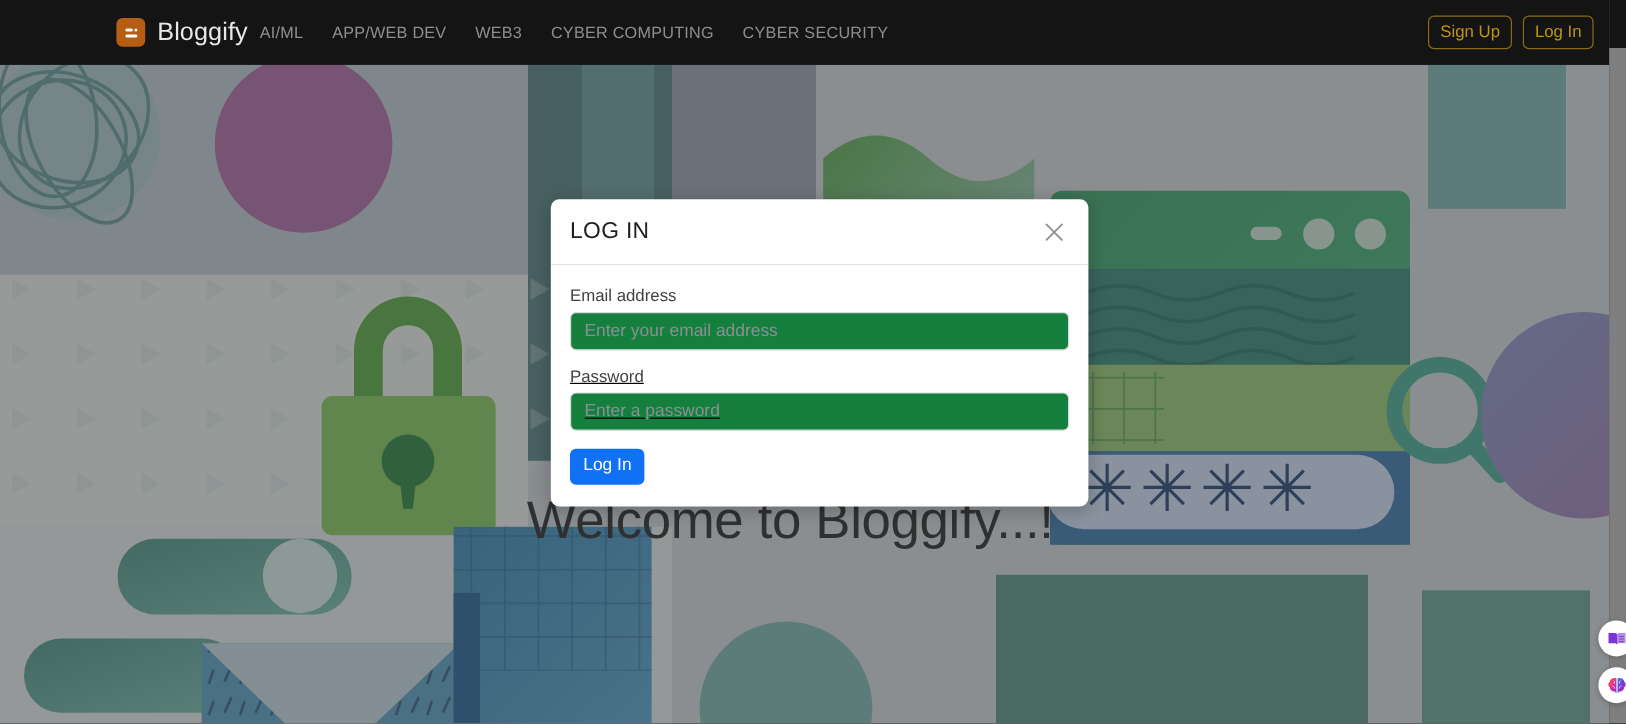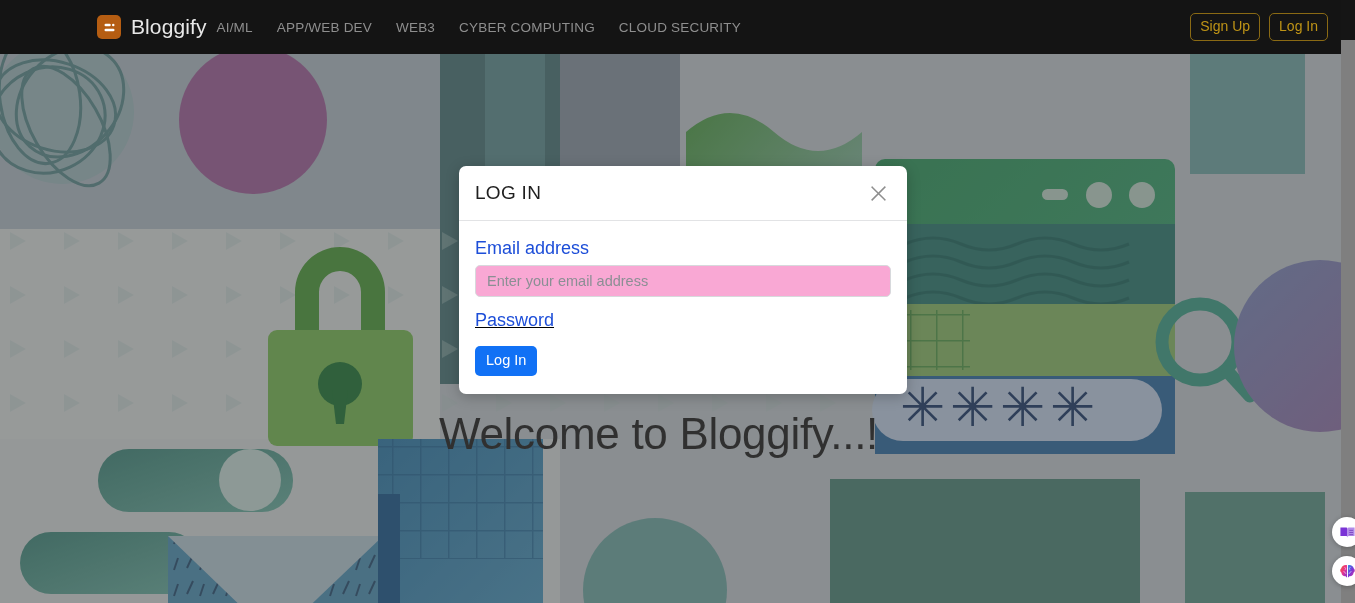--- a/index.html
+++ b/index.html
@@ -168,35 +168,35 @@
     padding: 4px;
     cursor: pointer;
     line-height: 0;
     opacity: 0.62;
   }
   .modal-body {
     padding: 17px 16px 18px;
   }
   .field-label {
     display: block;
-    font-size: 18px;
-    color: #1d4ed8;
+    font-size: 14px;
+    color: #404040;
     margin-bottom: 6px;
   }
   .field-input {
     display: block;
     width: 100%;
     height: 32px;
     border: 1px solid #d7d9dc;
     border-radius: 5px;
     padding: 0 11px;
     font-size: 14.5px;
     color: #212529;
     font-family: "Liberation Sans", sans-serif;
-    background: #f9a8d4;
+    background: #15803d;
     outline: none;
   }
   .field-input::placeholder { color: #8b8f94; }
   .field-group { margin-bottom: 13px; }
   .field-group:last-of-type { margin-bottom: 15px; text-decoration: underline; }
 
   .submit-btn {
     background: #1171f5;
     color: #ffffff;
     border: none;
@@ -386,21 +386,21 @@
         </svg>
       </span>
       <span class="brand-name">Bloggify</span>
     </div>
 
     <div class="nav-links">
       <a class="nav-link" href="#">AI/ML</a>
       <a class="nav-link" href="#">APP/WEB DEV</a>
       <a class="nav-link" href="#">WEB3</a>
       <a class="nav-link" href="#">CYBER COMPUTING</a>
-      <a class="nav-link" href="#">CLOUD SECURITY</a>
+      <a class="nav-link" href="#">CYBER SECURITY</a>
     </div>
 
     <div class="nav-actions">
       <button class="nav-btn">Sign Up</button>
       <button class="nav-btn">Log In</button>
     </div>
   </div>
 
   <div class="modal">
     <div class="modal-header">
@@ -413,20 +413,21 @@
     </div>
 
     <div class="modal-body">
       <div class="field-group">
         <label class="field-label">Email address</label>
         <input class="field-input" type="email" placeholder="Enter your email address" style="">
       </div>
 
       <div class="field-group">
         <label class="field-label">Password</label>
+        <input class="field-input" type="password" placeholder="Enter a password" style="">
       </div>
 
       <button class="submit-btn">Log In</button>
     </div>
   </div>
 
   <div class="fab-stack">
     <div class="fab">
       <svg width="17" height="17" viewBox="0 0 24 24" xmlns="http://www.w3.org/2000/svg">
         <path d="M2 5 h8 a2 2 0 0 1 2 2 v12 a2 2 0 0 0 -2 -2 H2 Z" fill="#7b34d6"></path>

